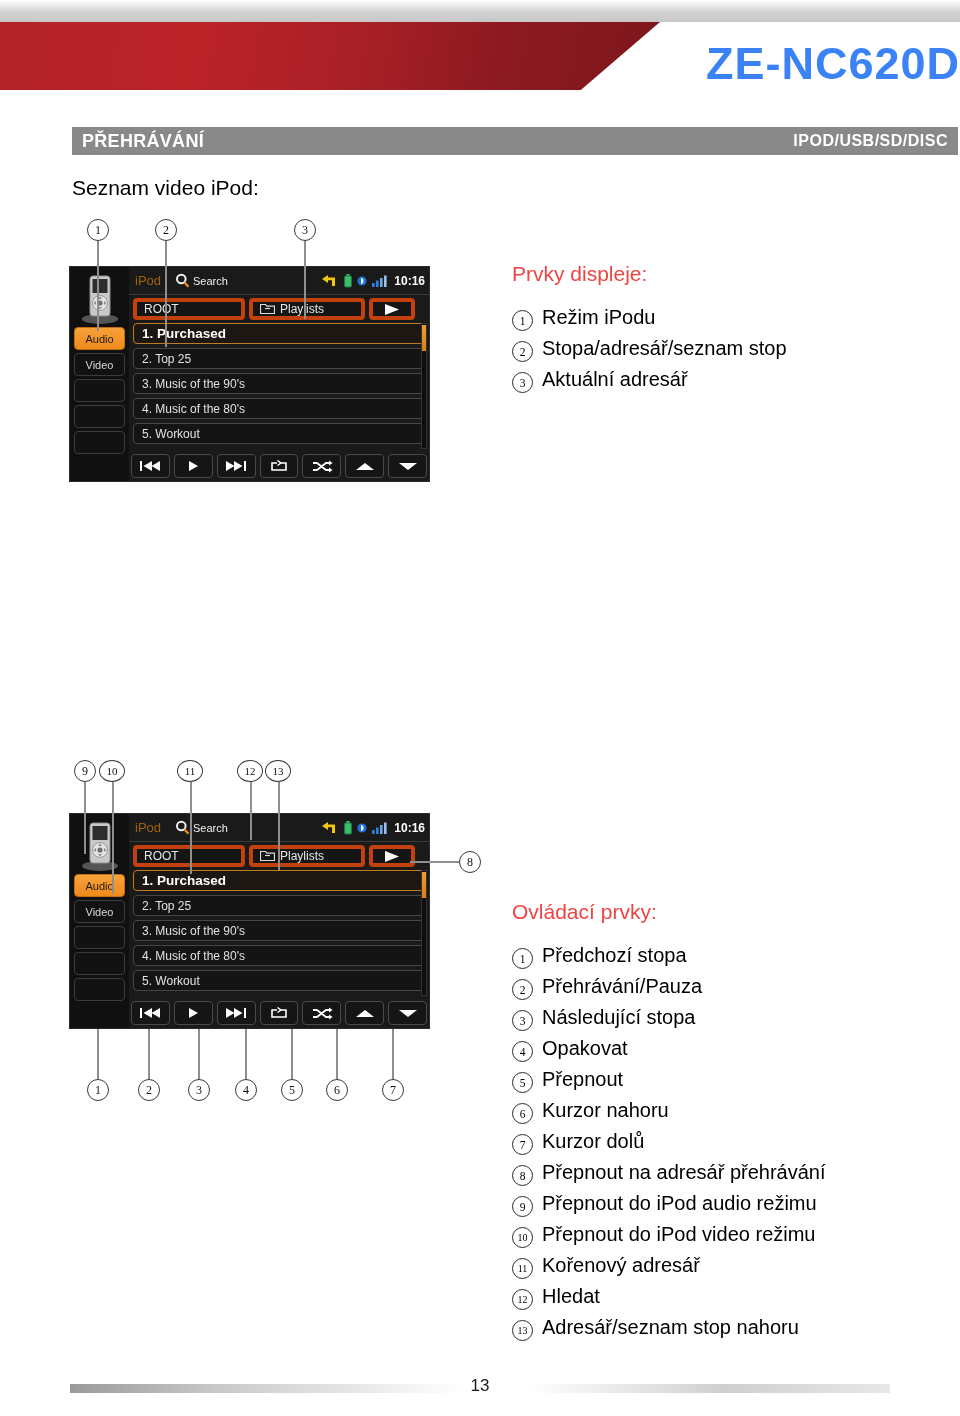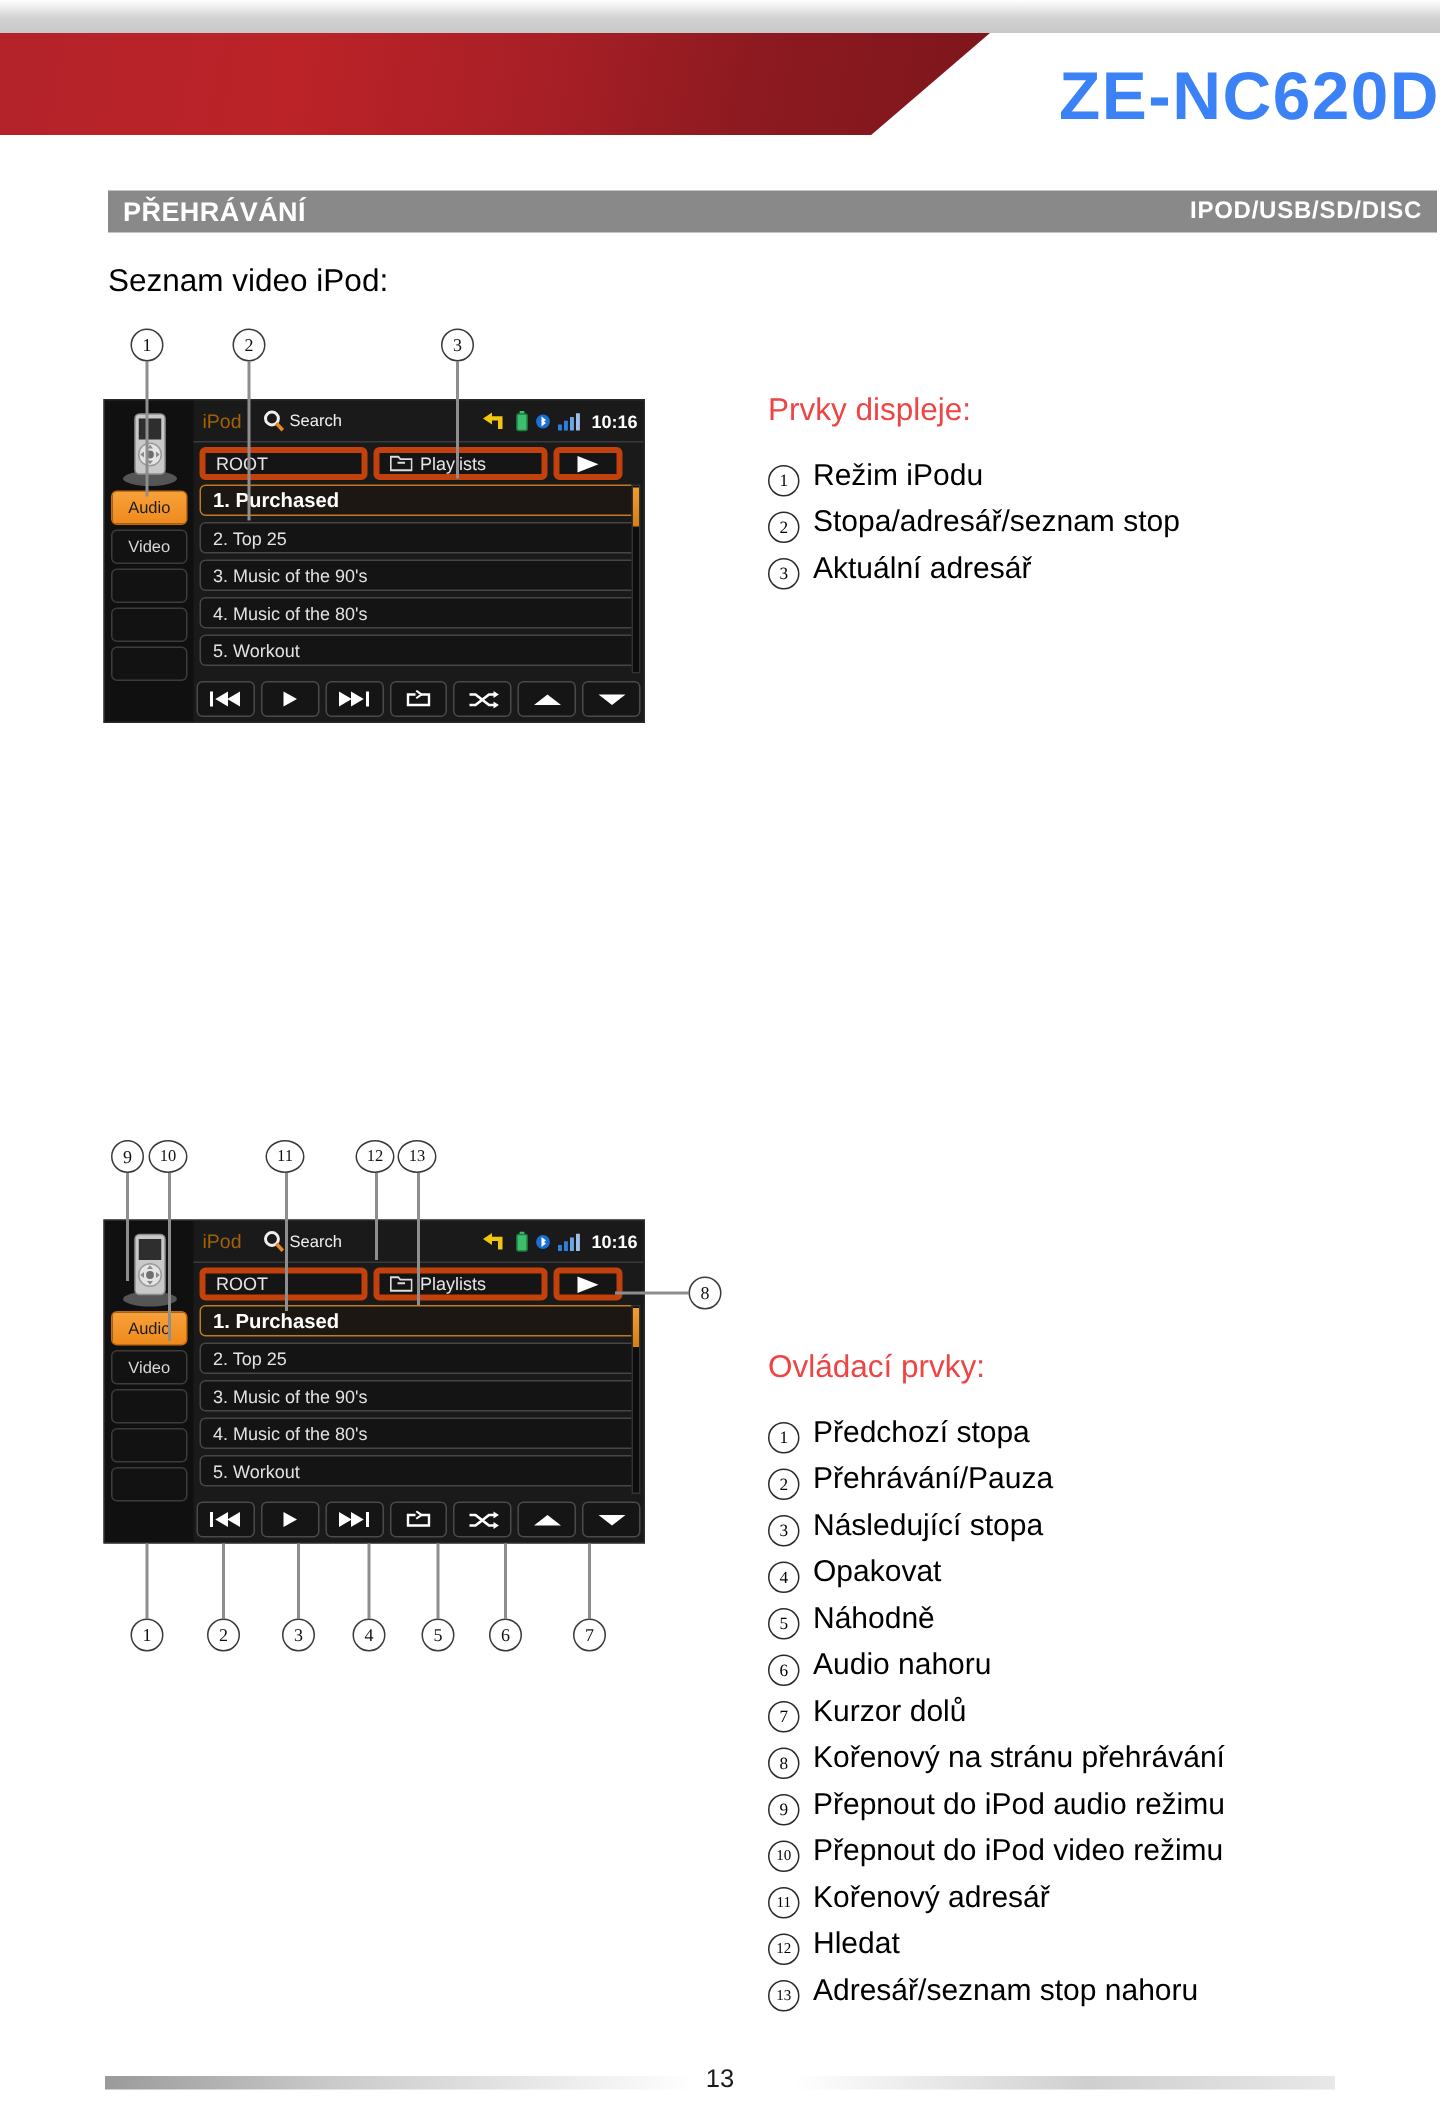--- a/index.html
+++ b/index.html
@@ -513,33 +513,33 @@
   <div class="legend-item">
     <span class="legend-num">3</span>
     <span>Následující stopa</span>
   </div>
   <div class="legend-item">
     <span class="legend-num">4</span>
     <span>Opakovat</span>
   </div>
   <div class="legend-item">
     <span class="legend-num">5</span>
-    <span>Náhodně</span>
+    <span>Přepnout</span>
   </div>
   <div class="legend-item">
     <span class="legend-num">6</span>
-    <span>Audio nahoru</span>
+    <span>Kurzor nahoru</span>
   </div>
   <div class="legend-item">
     <span class="legend-num">7</span>
     <span>Kurzor dolů</span>
   </div>
   <div class="legend-item">
     <span class="legend-num">8</span>
-    <span>Kořenový na stránu přehrávání</span>
+    <span>Přepnout na adresář přehrávání</span>
   </div>
   <div class="legend-item">
     <span class="legend-num">9</span>
     <span>Přepnout do iPod audio režimu</span>
   </div>
   <div class="legend-item">
     <span class="legend-num two">10</span>
     <span>Přepnout do iPod video režimu</span>
   </div>
   <div class="legend-item">

